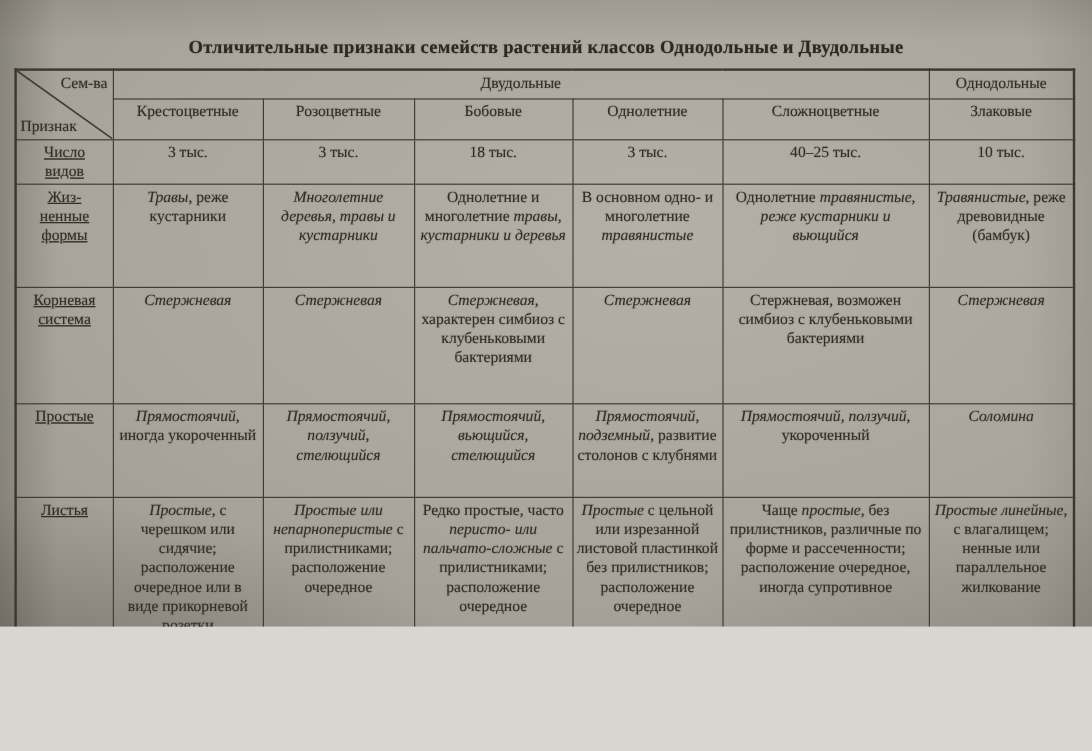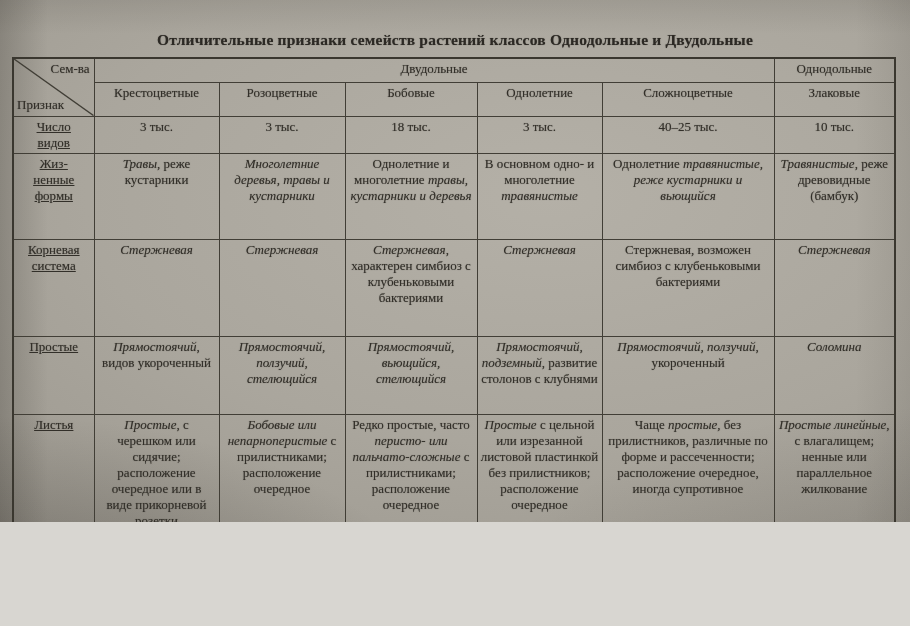--- a/index.html
+++ b/index.html
@@ -129,32 +129,32 @@
         <td><span class="it">Стержневая</span></td>
         <td><span class="it">Стержневая</span></td>
         <td><span class="it">Стержневая</span><span>, характерен симбиоз с клубеньковыми бактериями</span></td>
         <td><span class="it">Стержневая</span></td>
         <td><span>Стержневая, возможен симбиоз с клубеньковыми бактериями</span></td>
         <td><span class="it">Стержневая</span></td>
       </tr>
 
       <tr class="r4">
         <td class="feature">Простые</td>
-        <td><span class="it">Прямостоячий</span><span>, видов укороченный</span></td>
+        <td><span class="it">Прямостоячий</span><span>, иногда укороченный</span></td>
         <td><span class="it">Прямостоячий, ползучий, стелющийся</span></td>
         <td><span class="it">Прямостоячий, вьющийся, стелющийся</span></td>
         <td><span class="it">Прямостоячий, подземный</span><span>, развитие столонов с клубнями</span></td>
         <td><span class="it">Прямостоячий, ползучий</span><span>, укороченный</span></td>
         <td><span class="it">Соломина</span></td>
       </tr>
 
       <tr class="r5">
         <td class="feature">Листья</td>
         <td><span class="it">Простые</span><span>, с черешком или сидячие; расположение очередное или в виде прикорневой розетки</span></td>
-        <td><span class="it">Бобовые или непарноперистые</span><span> с прилистниками; расположение очередное</span></td>
+        <td><span class="it">Простые или непарноперистые</span><span> с прилистниками; расположение очередное</span></td>
         <td><span>Редко простые, часто </span><span class="it">перисто- или пальчато-сложные</span><span> с прилистниками; расположение очередное</span></td>
         <td><span class="it">Простые</span><span> с цельной или изрезанной листовой пластинкой без прилистников; расположение очередное</span></td>
         <td><span>Чаще </span><span class="it">простые,</span><span> без прилистников, различные по форме и рассеченности; расположение очередное, иногда супротивное</span></td>
         <td><span class="it">Простые линейные</span><span>, с влагалищем; ненные или параллельное жилкование</span></td>
       </tr>
     </tbody>
   </table>
 </div>
 
 </body></html>

